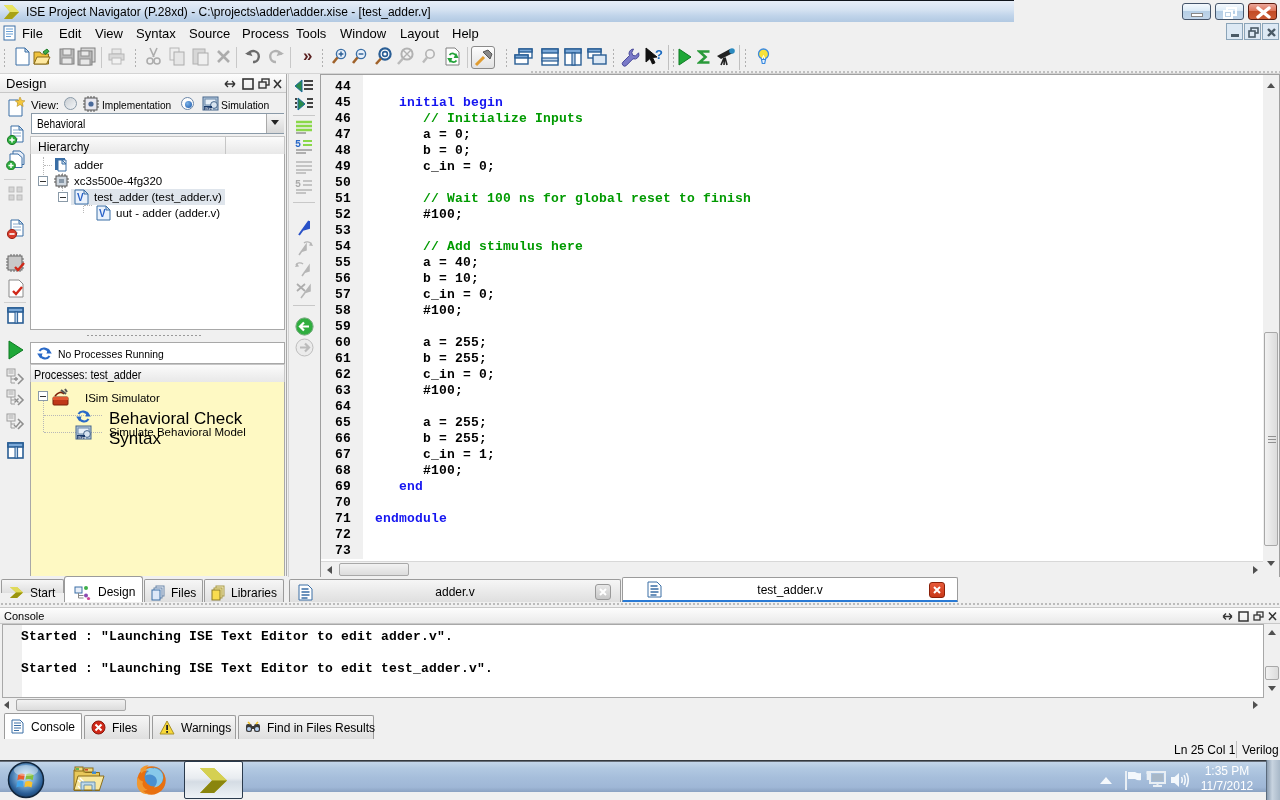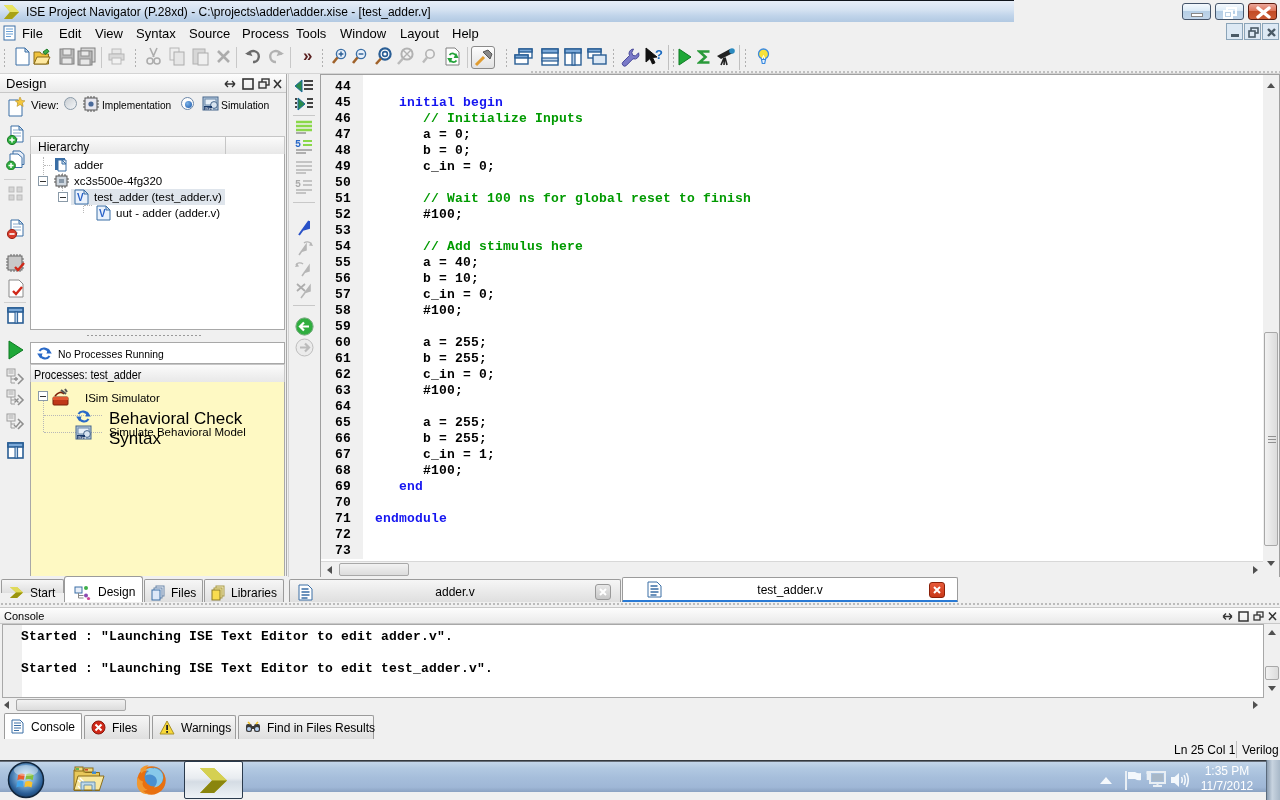--- a/index.html
+++ b/index.html
@@ -361,20 +361,26 @@
     <svg class="abs" style="left:172px;top:0px" width="18" height="18" viewBox="0 0 18 18">
       <rect x="1" y="2" width="15" height="13" fill="#b8cce0" stroke="#44648a"></rect>
       <rect x="3" y="4" width="11" height="6" fill="#e8f0f8" stroke="#6a88a8"></rect>
       <circle cx="12" cy="10" r="3.4" fill="#d8e4f0" stroke="#44648a"></circle>
       <rect x="2" y="11" width="8" height="4" fill="#1a3a6a"></rect>
       <text x="2.5" y="14.6" font-size="4.4" fill="#fff" font-family="Liberation Sans">ISim</text>
     </svg>
     <div class="abs" style="left:191px;top:4px;transform:scaleX(0.9);transform-origin:0 0">Simulation</div>
   </div>
 
+  <div class="abs" style="left:31px;top:39px;width:253px;height:21px;background:#fff;border:1px solid #8a9aa8">
+    <div class="abs" style="left:5px;top:3px;font-size:12px;transform:scaleX(0.85);transform-origin:0 0">Behavioral</div>
+    <div class="abs" style="left:234px;top:0px;width:18px;height:19px;background:linear-gradient(180deg,#f4f4f4,#d8d8d8);border-left:1px solid #aaa">
+      <div class="arrow" style="left:4px;top:6px;border-left:4px solid transparent;border-right:4px solid transparent;border-top:5px solid #222"></div>
+    </div>
+  </div>
 
   <div class="hdrbar abs" style="left:30px;top:62px;width:255px;height:19px">
     <div class="abs" style="left:7px;top:3px;font-size:12px">Hierarchy</div>
     <div class="abs" style="left:194px;top:0;width:1px;height:17px;background:#c6c6c6"></div>
   </div>
   <div class="abs" style="left:30px;top:80px;width:255px;height:176px;background:#fff;border:1px solid #a8a8a8;border-top:none">
 
     <div class="abs" style="left:12px;top:3px;width:1px;height:24px;border-left:1px dotted #b8b8b8"></div>
     <div class="abs" style="left:31px;top:19px;width:1px;height:24px;border-left:1px dotted #b8b8b8"></div>
     <div class="abs" style="left:13px;top:11px;width:8px;height:1px;border-top:1px dotted #b8b8b8"></div>

